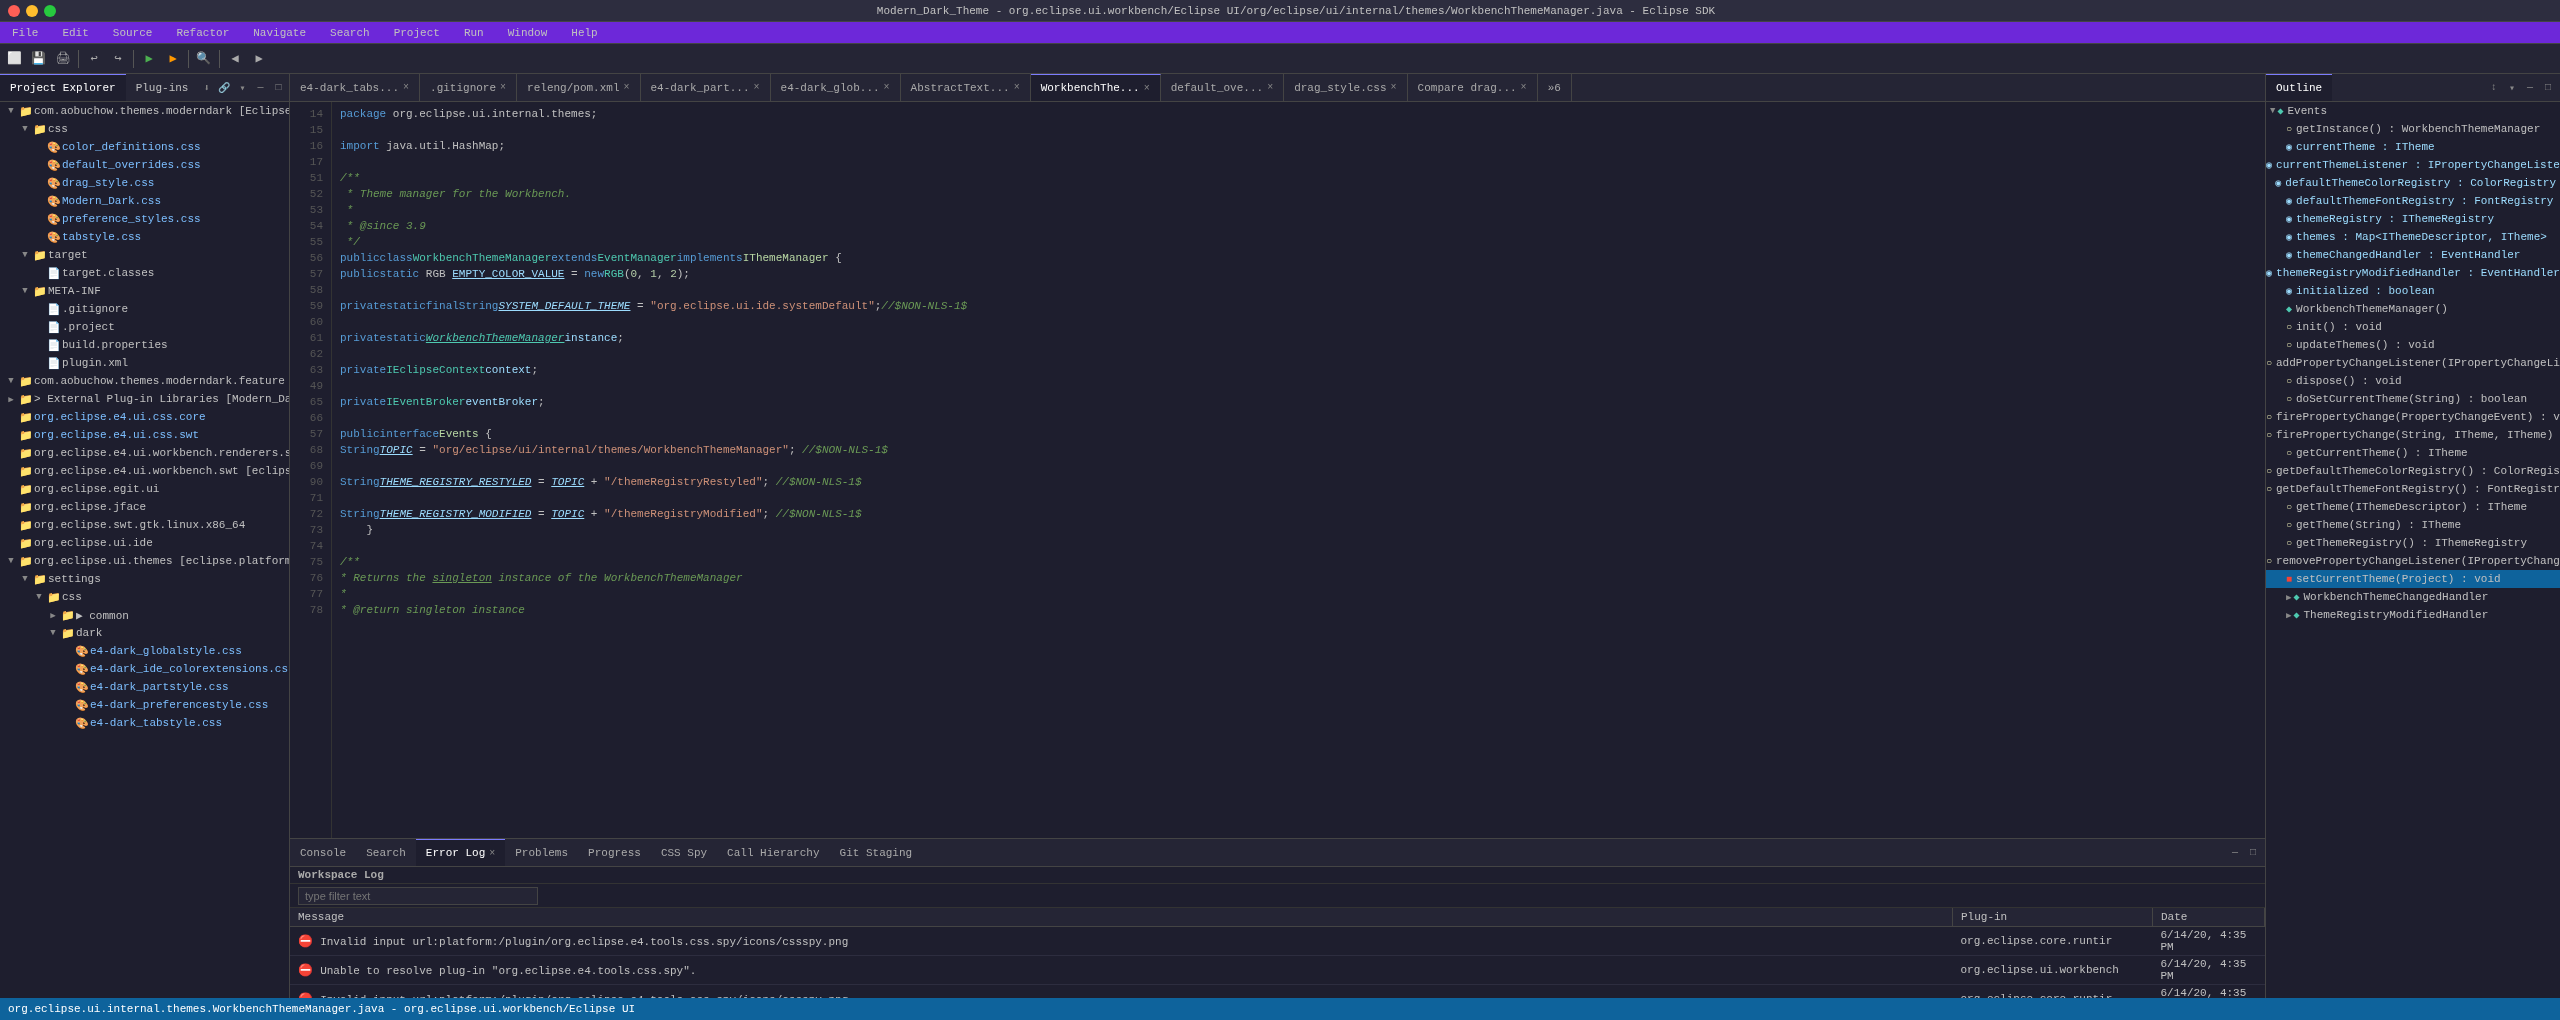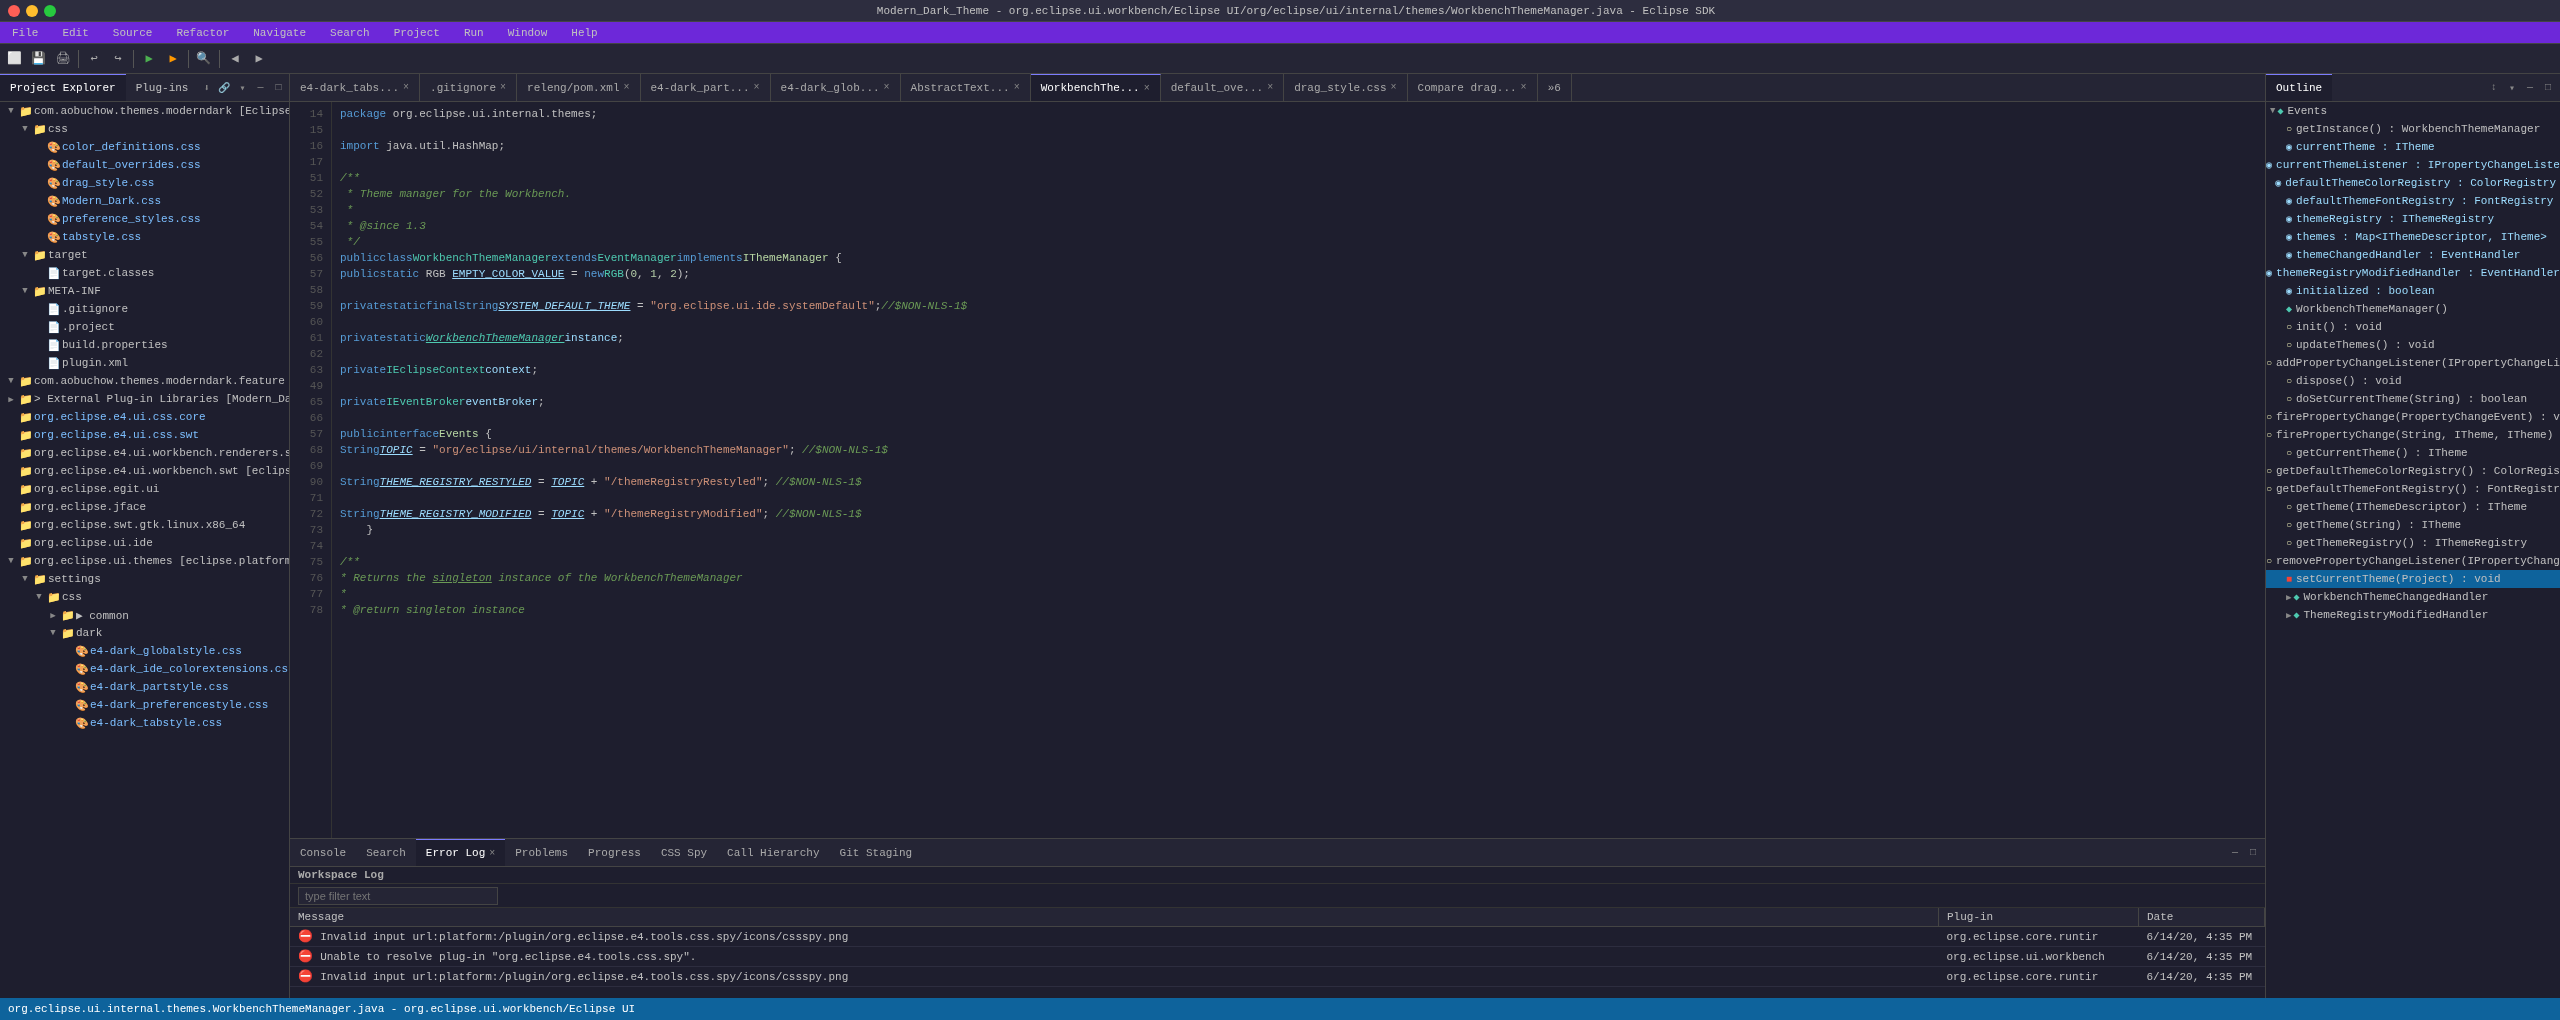--- a/index.html
+++ b/index.html
@@ -290,21 +290,21 @@
       display: flex;
       align-items: center;
       padding: 0 8px;
     }
     #filter-input {
       background: #252535;
       border: 1px solid #444;
       color: #c0c0c0;
       font-size: 11px;
       padding: 2px 6px;
-      width: 200px;
+      width: 240px;
     }
     #log-table {
       flex: 1;
       overflow: auto;
     }
     #log-table::-webkit-scrollbar { width: 8px; }
     #log-table::-webkit-scrollbar-track { background: #1e1e2e; }
     #log-table::-webkit-scrollbar-thumb { background: #555; }
 
     table { width: 100%; border-collapse: collapse; }
@@ -760,21 +760,21 @@
           </div>
         <div id="code-area">
 
         <div class="code-line"><span class="kw">package</span> org.eclipse.ui.internal.themes;</div>
             <div class="code-line"></div>
             <div class="code-line"><span class="kw">import</span> java.util.HashMap;</div>
             <div class="code-line"></div>
             <div class="code-line"><span class="comment">/**</span></div>
             <div class="code-line"><span class="comment"> * Theme manager for the Workbench.</span></div>
             <div class="code-line"><span class="comment"> *</span></div>
-            <div class="code-line"><span class="comment"> * @since 1.3</span></div>
+            <div class="code-line"><span class="comment"> * @since 3.9</span></div>
             <div class="code-line"><span class="comment"> */</span></div>
             <div class="code-line"><span class="kw">public</span> <span class="kw">class</span> <span class="class-name">WorkbenchThemeManager</span> <span class="kw">extends</span> <span class="class-name">EventManager</span> <span class="kw">implements</span> <span class="interface">IThemeManager</span> {</div>
             <div class="code-line">    <span class="kw">public</span> <span class="kw-type">static</span> RGB <span class="field underline">EMPTY_COLOR_VALUE</span> = <span class="kw">new</span> <span class="class-name">RGB</span>(<span class="num">0</span>, <span class="num">1</span>, <span class="num">2</span>);</div>
             <div class="code-line"></div>
             <div class="code-line">    <span class="kw">private</span> <span class="kw-type">static</span> <span class="kw">final</span> <span class="kw-type">String</span> <span class="field italic underline">SYSTEM_DEFAULT_THEME</span> = <span class="str">"org.eclipse.ui.ide.systemDefault"</span>;<span class="comment">//$NON-NLS-1$</span></div>
             <div class="code-line"></div>
             <div class="code-line">    <span class="kw">private</span> <span class="kw-type">static</span> <span class="class-name italic underline">WorkbenchThemeManager</span> <span class="field">instance</span>;</div>
             <div class="code-line"></div>
             <div class="code-line">    <span class="kw">private</span> <span class="class-name">IEclipseContext</span> <span class="field">context</span>;</div>
             <div class="code-line"></div>
@@ -816,21 +816,21 @@
         <div style="padding:2px 8px; font-size:11px; color:#aaa; font-weight:bold; background:#1e1e2e; border-bottom:1px solid #333;">Workspace Log</div>
         <div id="filter-bar">
           <input id="filter-input" type="text" placeholder="type filter text" style="">
         </div>
         <div id="log-table">
           <table>
             <thead>
               <tr>
                 <th>Message</th>
                 <th style="width:200px;">Plug-in</th>
-                <th style="width:126px;">Date</th>
+                <th style="width:112px;">Date</th>
               </tr>
             </thead>
             <tbody id="log-rows">
 
             <tr>
                   <td><span class="error-icon">⛔ </span>Invalid input url:platform:/plugin/org.eclipse.e4.tools.css.spy/icons/cssspy.png</td>
                   <td>org.eclipse.core.runtir</td>
                   <td>6/14/20, 4:35 PM</td>
                 </tr>
                 <tr>

